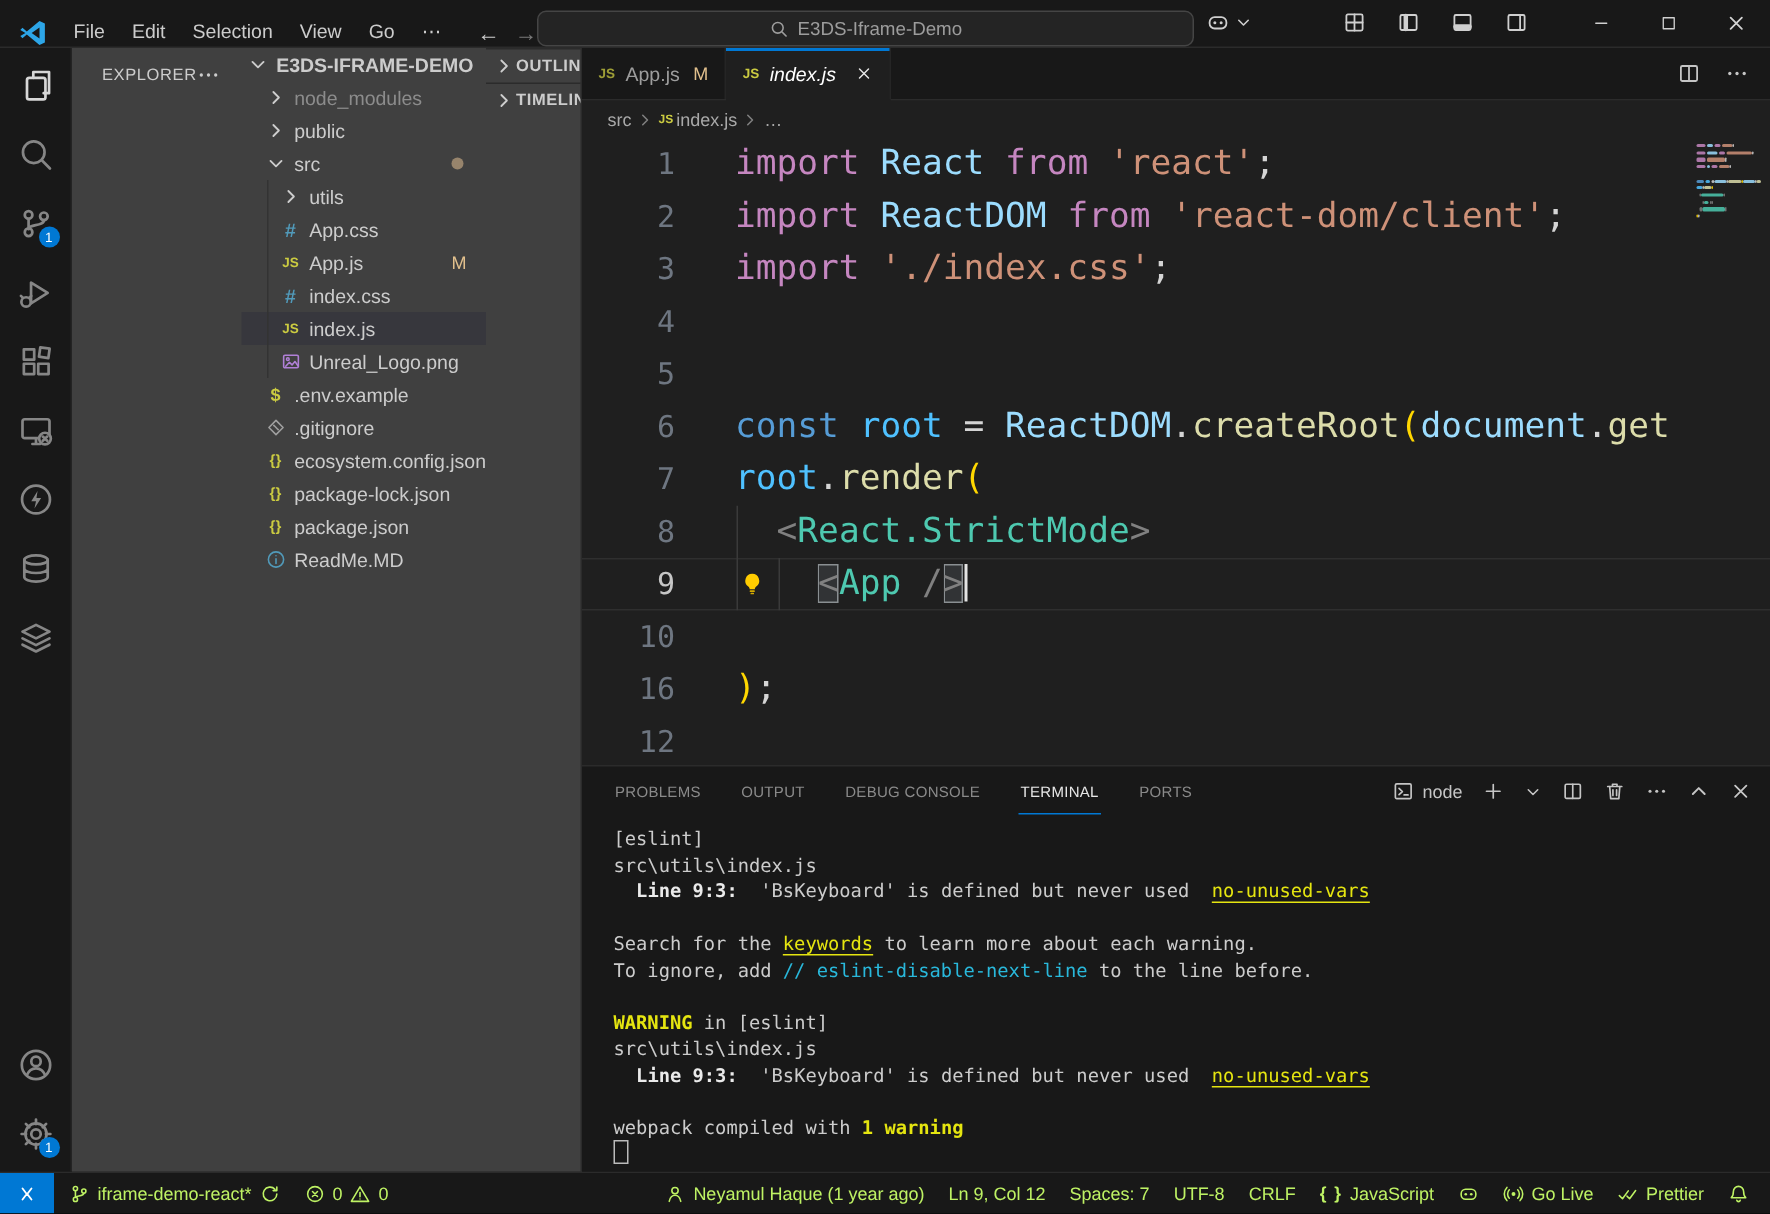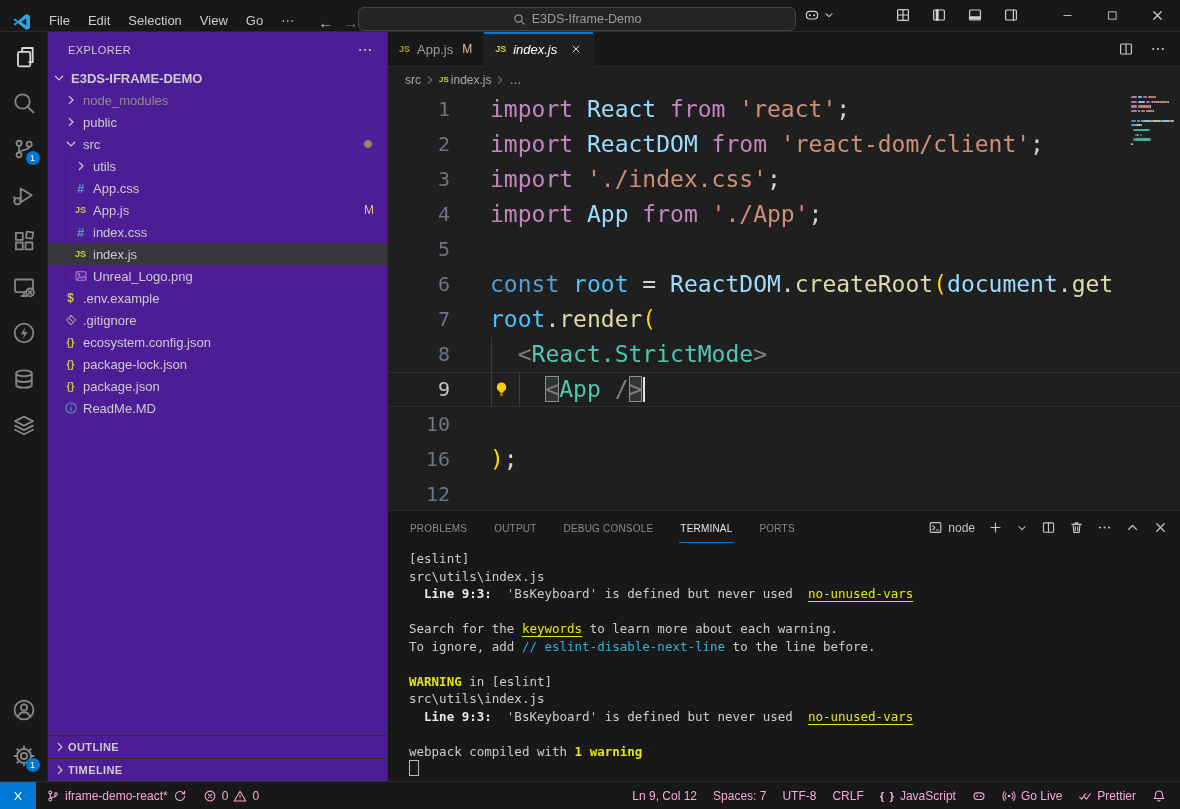--- a/index.html
+++ b/index.html
@@ -29,22 +29,22 @@
   .activitybar{width:48px;flex:none;background:#181818;border-right:1px solid #242424;display:flex;
     flex-direction:column;justify-content:space-between;align-items:center;padding:2px 0 2px 0;box-sizing:border-box}
   .ab-group{display:flex;flex-direction:column;align-items:center}
   .ab-item{width:48px;height:46px;display:flex;align-items:center;justify-content:center;color:#868686;position:relative}
   .ab-item.active{color:#d7d7d7}
   .ab-item svg{width:24px;height:24px}
   .ab-badge{position:absolute;bottom:7px;right:8px;min-width:14px;height:14px;border-radius:8px;background:var(--c-accent);
     color:#fff;font-size:9px;display:flex;align-items:center;justify-content:center;padding:0 2px;box-sizing:border-box}
 
   
-  .sidebar{width:340px;flex:none;background:#4c1d95;border-right:1px solid #2b2b2b;box-sizing:border-box;
-    display:flex;flex-direction:column;overflow:hidden}
+  .sidebar{width:340px;flex:none;background:#404040;border-right:1px solid #2b2b2b;box-sizing:border-box;
+    display:flex;overflow:hidden}
   .sb-header{height:35px;flex:none;display:flex;align-items:center;padding:0 14px 0 20px;font-size:11px;
     letter-spacing:.4px;color:#cccccc}
   .sb-header .sp{flex:1}
   .tree{flex:none}
   .row{height:22px;display:flex;align-items:center;font-size:13px;color:#cccccc;position:relative;box-sizing:border-box}
   .row.dim .lbl{color:#8c8c8c}
   .row.selected{background:#37373d}
   .row .tw{width:17px;flex:none;display:flex;justify-content:center;color:#cccccc}
   .row .tw svg{width:14px;height:14px}
   .row .ficon{width:17px;flex:none;text-align:center;font-weight:700;font-family:"Liberation Sans",sans-serif}
@@ -107,21 +107,21 @@
   .terminal{flex:1;padding:6px 0 0 21px;font-family:"DejaVu Sans Mono",monospace;font-size:12.5px;
     line-height:17.5px;color:#cccccc;white-space:pre;overflow:hidden}
   .t-link{color:var(--c-term_yellow);text-decoration:underline;text-underline-offset:3px}
   .t-com{color:var(--c-term_cyan)}
   .t-warn{color:var(--c-term_yellow);font-weight:700}
   .t-bold{font-weight:700;color:#eaeaea}
   .t-cursor{display:inline-block;width:8px;height:14px;border:1px solid #bbbbbb;vertical-align:-2px}
 
   
   .statusbar{height:28px;background:#181818;border-top:1px solid #2b2b2b;box-sizing:border-box;
-    display:flex;align-items:center;font-size:12px;color:#f9a8d4}
+    display:flex;align-items:center;font-size:12px;color:#bef264}
   .sb-left,.sb-right{display:flex;align-items:center;height:100%}
   .sb-right{margin-left:auto;padding-right:6px}
   .sbi{display:flex;align-items:center;gap:5px;padding:0 8px;height:100%}
   .sbi svg{width:14px;height:14px}
   .sb-remote{background:var(--c-accent);color:#fff;padding:0 11px;margin-right:2px}
   .sb-remote svg{width:15px;height:15px}
   .braces-txt{font-size:11.5px;font-weight:700;letter-spacing:1px}
 </style>
 </head>
 <body>
@@ -507,21 +507,21 @@
             </svg>
           </span>
           <span class="bc-item">
             <span>…</span>
           </span>
         </div>
       <div class="codearea" id="codearea">
         <div class="cl"><span class="gut">1</span><span class="code"><span class="tk-kw">import</span><span class="tk-pln"> </span><span class="tk-var">React</span><span class="tk-pln"> </span><span class="tk-kw">from</span><span class="tk-pln"> </span><span class="tk-str">'react'</span><span class="tk-pln">;</span></span></div>
           <div class="cl"><span class="gut">2</span><span class="code"><span class="tk-kw">import</span><span class="tk-pln"> </span><span class="tk-var">ReactDOM</span><span class="tk-pln"> </span><span class="tk-kw">from</span><span class="tk-pln"> </span><span class="tk-str">'react-dom/client'</span><span class="tk-pln">;</span></span></div>
           <div class="cl"><span class="gut">3</span><span class="code"><span class="tk-kw">import</span><span class="tk-pln"> </span><span class="tk-str">'./index.css'</span><span class="tk-pln">;</span></span></div>
-          <div class="cl"><span class="gut">4</span><span class="code"><span class="tk-kw">import</span><span class="tk-pln"> </span><span class="tk-var">App</span><span class="tk-pln"> </span><span class="tk-kw">from</span><span class="tk-pln"> </span><span class="tk-str">'./App'</span><span class="tk-pln">;</span></span></div>
+          <div class="cl"><span class="gut">4</span></div>
           <div class="cl"><span class="gut">5</span><span class="code"></span></div>
           <div class="cl"><span class="gut">6</span><span class="code"><span class="tk-kw2">const</span><span class="tk-pln"> </span><span class="tk-vdef">root</span><span class="tk-pln"> = </span><span class="tk-var">ReactDOM</span><span class="tk-pln">.</span><span class="tk-fn">createRoot</span><span class="tk-par">(</span><span class="tk-var">document</span><span class="tk-pln">.</span><span class="tk-fn">get</span></span></div>
           <div class="cl"><span class="gut">7</span><span class="code"><span class="tk-vdef">root</span><span class="tk-pln">.</span><span class="tk-fn">render</span><span class="tk-par">(</span></span></div>
           <div class="cl"><span class="gut">8</span><span class="code"><span class="guide" style="left: 1px;"></span><span class="tk-pln">  </span><span class="tk-pun">&lt;</span><span class="tk-typ">React.StrictMode</span><span class="tk-pun">&gt;</span></span></div>
           <div class="cl cur"><span class="gut">9</span><span class="code"><span class="guide" style="left: 1px;"></span><span class="guide" style="left: 28.68px;"></span><span class="tk-pln">    </span><span class="tk-pun boxed">&lt;</span><span class="tk-typ">App</span><span class="tk-pln"> </span><span class="tk-pun">/</span><span class="tk-pun boxed">&gt;</span><span class="cursor-i"></span></span><span class="lightbulb"><svg viewBox="0 0 16 16">
                 <path fill="#ffcc00" d="M8 1.4a4.4 4.4 0 0 0-2.5 8c.5.4.9 1 .9 1.7h3.2c0-.7.4-1.3.9-1.7a4.4 4.4 0 0 0-2.5-8z"></path>
                 <rect x="6.4" y="11.8" width="3.2" height="1.1" rx=".4" fill="#d5ab00"></rect>
                 <rect x="6.9" y="13.3" width="2.2" height="1" rx=".4" fill="#d5ab00"></rect>
               </svg></span></div>
           <div class="cl"><span class="gut">10</span></div>
@@ -663,20 +663,29 @@
               <path d="M8 2.6L14.6 13.6H1.4z"></path>
               <path d="M8 6.8v3.2"></path>
               <circle cx="8" cy="11.8" r=".5" fill="currentColor" stroke="none"></circle>
             </svg>
           </span>
           <span>0</span>
         </div>
       </div>
     <div class="sb-right" id="sb-right">
         <div class="sbi">
+          <span>
+            <svg viewBox="0 0 16 16" fill="none" stroke="currentColor" stroke-width="1.2" stroke-linecap="round" stroke-linejoin="round" style="width: 14px; height: 14px;">
+              <circle cx="8" cy="5.4" r="2.4"></circle>
+              <path d="M3.6 13.6c.7-3.1 2.4-4.6 4.4-4.6s3.7 1.5 4.4 4.6"></path>
+            </svg>
+          </span>
+          <span>Neyamul Haque (1 year ago)</span>
+        </div>
+        <div class="sbi">
           <span>Ln 9, Col 12</span>
         </div>
         <div class="sbi">
           <span>Spaces: 7</span>
         </div>
         <div class="sbi">
           <span>UTF-8</span>
         </div>
         <div class="sbi">
           <span>CRLF</span>

